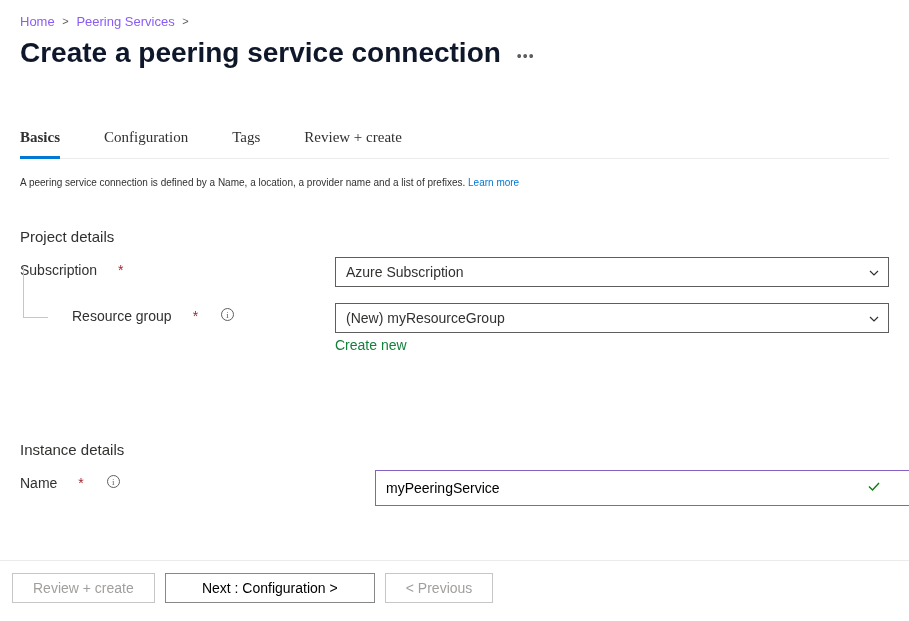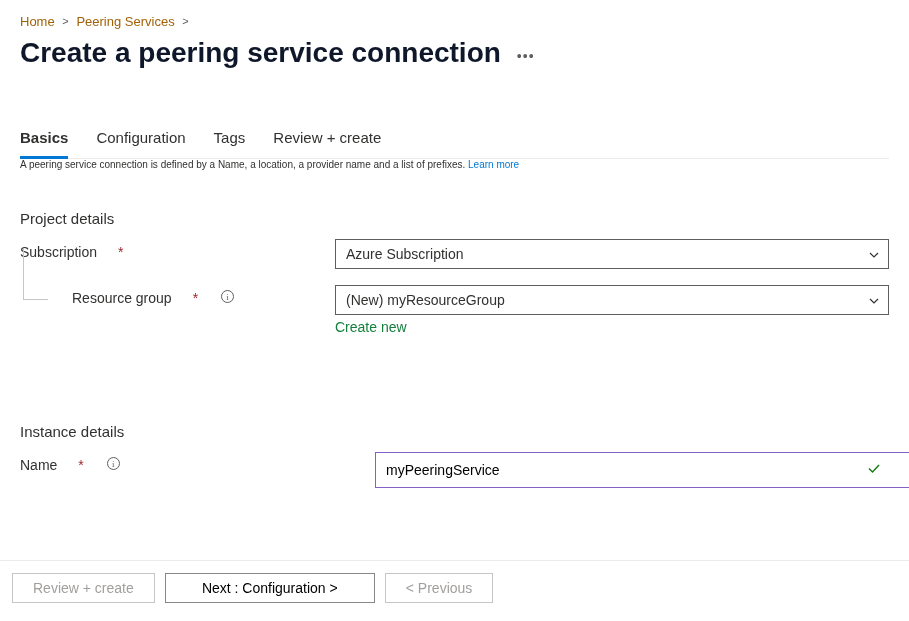--- a/index.html
+++ b/index.html
@@ -13,21 +13,21 @@
       position: relative;
     }
     .content {
       padding: 14px 20px 0 20px;
     }
     .breadcrumb {
       font-size: 13px;
       margin-bottom: 8px;
     }
     .breadcrumb a {
-      color: #a16207;
+      color: #8b5cf6;
       text-decoration: none;
     }
     .breadcrumb-sep {
       color: #605e5c;
       margin: 0 4px;
       font-size: 11px;
       display: inline-block;
       transform: translateY(-1px);
     }
     .page-title-row {
@@ -43,22 +43,24 @@
     }
     .more-dots {
       font-size: 14px;
       color: #605e5c;
       cursor: pointer;
       letter-spacing: 1px;
       margin-top: 6px;
     }
     .tabs {
       display: flex;
-      gap: 28px;
+      gap: 44px;
       border-bottom: 1px solid #edebe9;
+      margin-bottom: 18px;
+      font-family: Liberation Serif, serif;
     }
     .tab {
       padding: 0 0 10px 0;
       cursor: pointer;
       font-size: 15px;
       color: #323130;
       border-bottom: 3px solid transparent;
       margin-bottom: -1px;
     }
     .tab.active {

